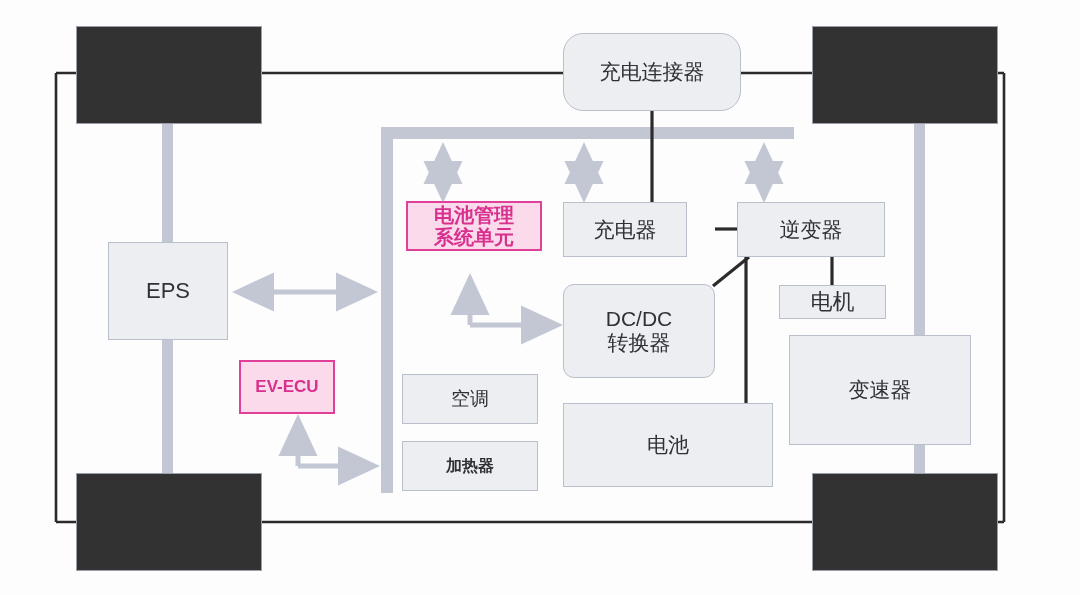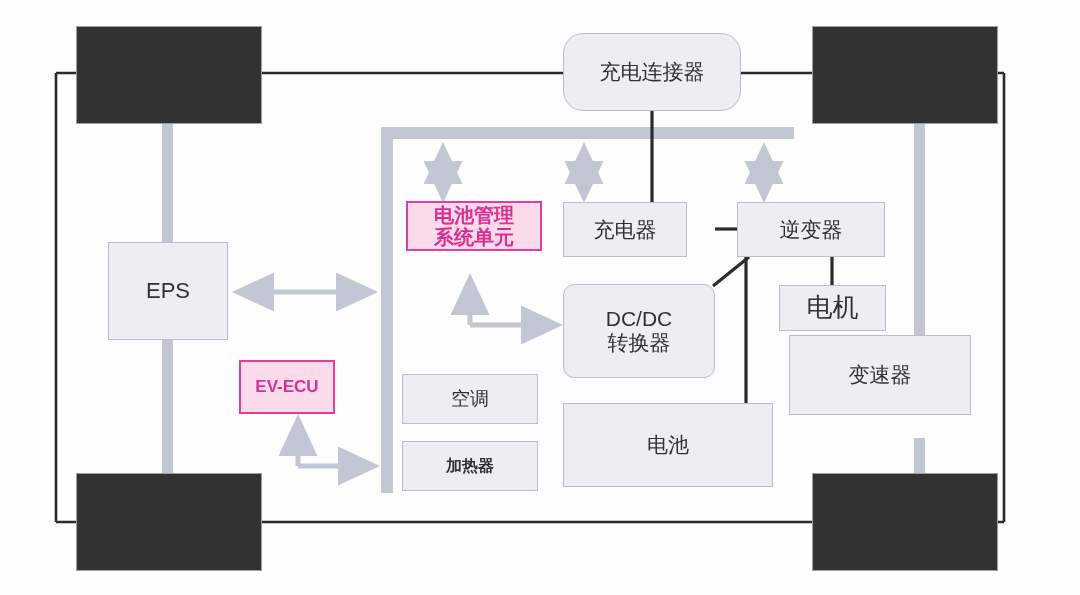--- a/index.html
+++ b/index.html
@@ -106,24 +106,24 @@
       <div class="nodebox grey" style="left: 563px; top: 202px; width: 124px; height: 55px; font-size: 21px;">
         <span style="white-space: pre-line;">充电器</span>
       </div>
       <div class="nodebox grey" style="left: 737px; top: 202px; width: 148px; height: 55px; font-size: 21px;">
         <span style="white-space: pre-line;">逆变器</span>
       </div>
       <div class="nodebox grey" style="left: 563px; top: 284px; width: 152px; height: 94px; font-size: 21px; border-radius: 11px;">
         <span style="white-space: pre-line;">DC/DC
 转换器</span>
       </div>
-      <div class="nodebox grey" style="left: 779px; top: 285px; width: 107px; height: 46px; font-size: 26px; align-items: center;">
+      <div class="nodebox grey" style="left: 779px; top: 285px; width: 107px; height: 34px; font-size: 22px; align-items: center;">
         <span style="white-space: pre-line;">电机</span>
       </div>
-      <div class="nodebox grey" style="left: 789px; top: 335px; width: 182px; height: 80px; font-size: 21px;">
+      <div class="nodebox grey" style="left: 789px; top: 335px; width: 182px; height: 110px; font-size: 21px;">
         <span style="white-space: pre-line;">变速器</span>
       </div>
       <div class="nodebox grey" style="left: 108px; top: 242px; width: 120px; height: 98px; font-size: 22px;">
         <span style="white-space: pre-line;">EPS</span>
       </div>
       <div class="nodebox pink" style="left: 239px; top: 360px; width: 96px; height: 54px; font-size: 17px;">
         <span style="white-space: pre-line;">EV-ECU</span>
       </div>
       <div class="nodebox grey" style="left: 402px; top: 374px; width: 136px; height: 50px; font-size: 19px;">
         <span style="white-space: pre-line;">空调</span>

